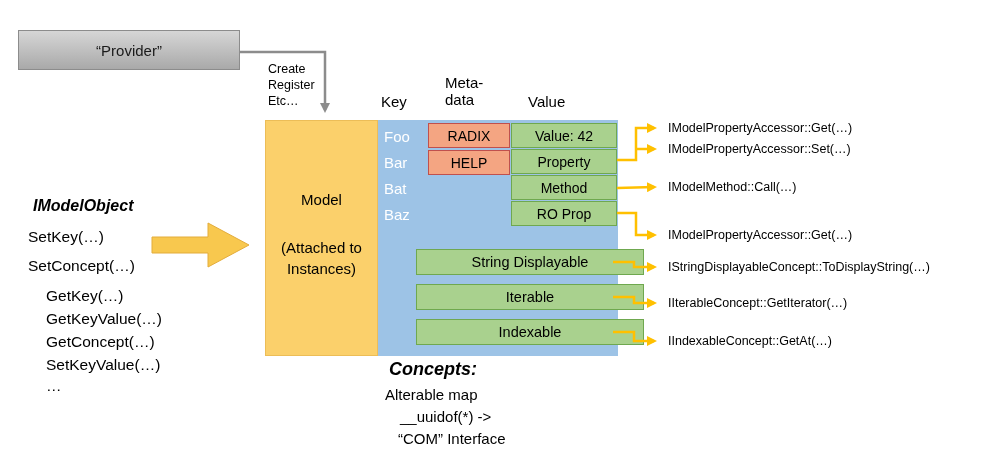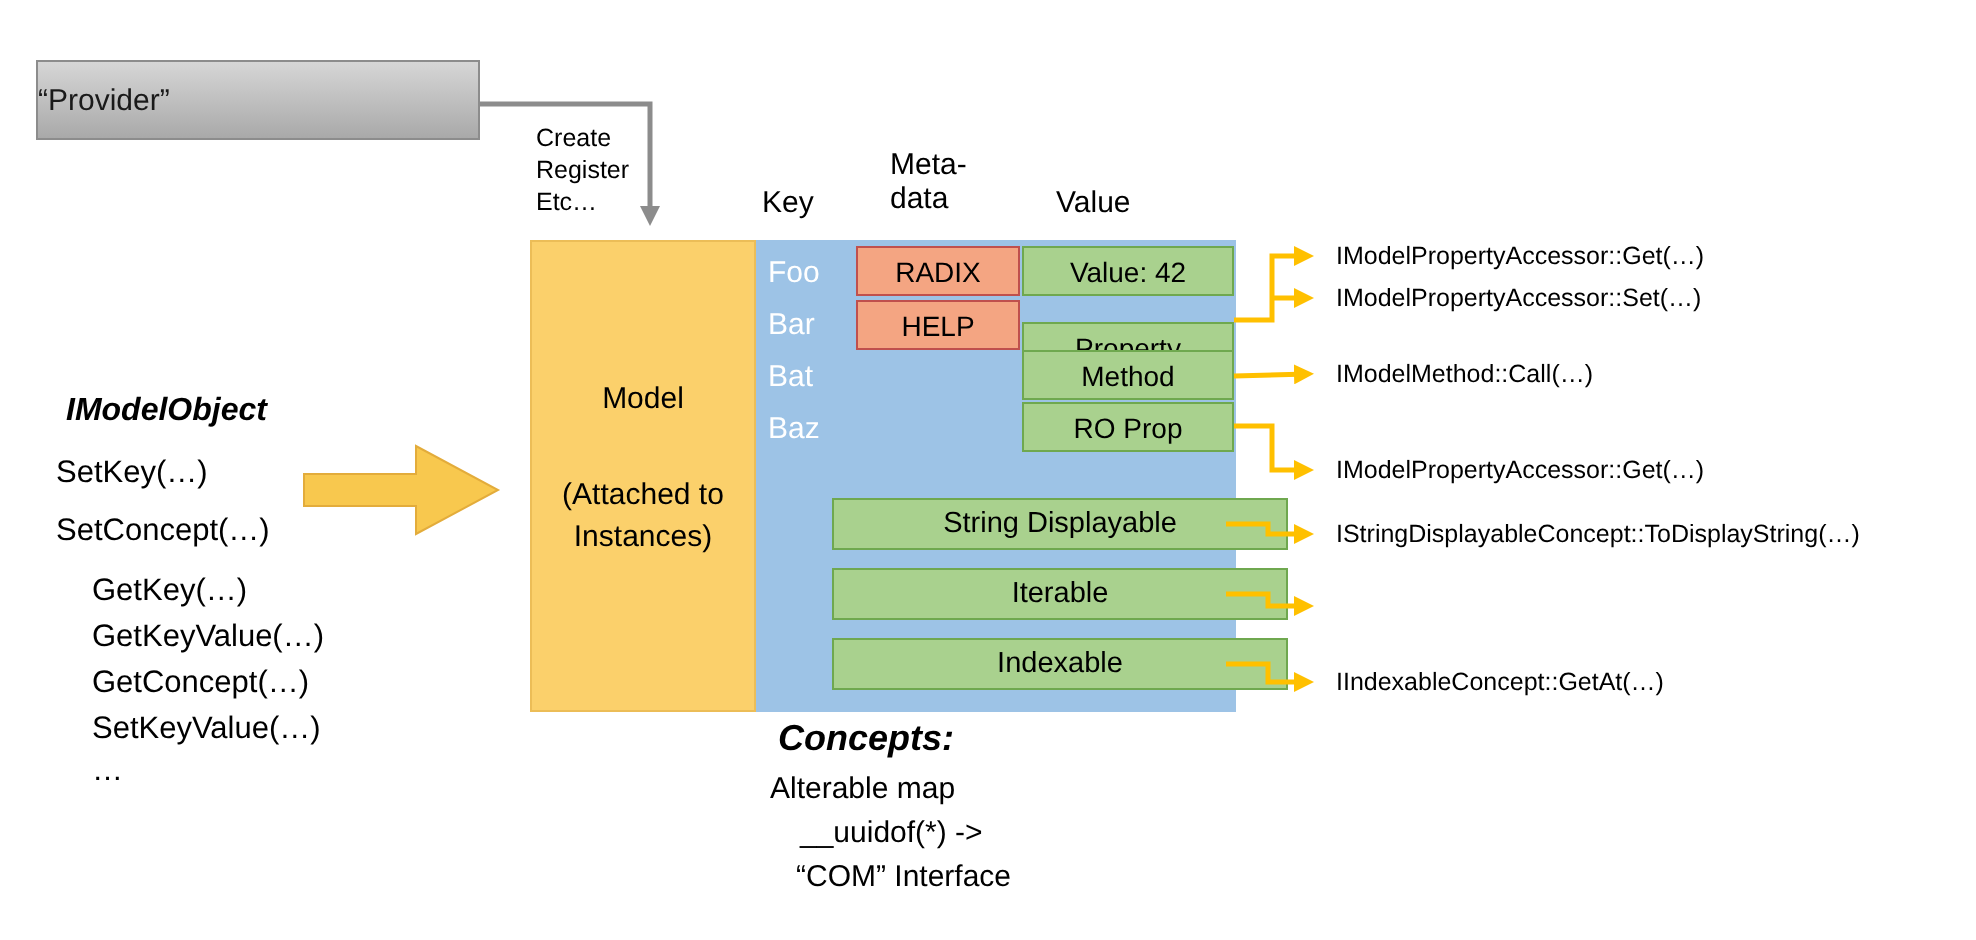--- a/index.html
+++ b/index.html
@@ -4,21 +4,21 @@
 <style>
   * { margin:0; padding:0; box-sizing:border-box; }
   html,body { background:#ffffff; }
   body { font-family:"Liberation Sans", sans-serif; color:#000; }
   .canvas { position:relative; width:988px; height:470px; background:#ffffff; overflow:hidden; }
   .abs { position:absolute; }
   .overlay { position:absolute; left:0; top:0; width:988px; height:470px; pointer-events:none; z-index:5; }
 
   .provider-box { left:18px; top:30px; width:222px; height:40px;
     background:linear-gradient(#d6d6d6,#a9a9a9); border:1px solid #8c8c8c;
-    display:flex; align-items:center; justify-content:flex-start; font-size:15px; color:#1a1a1a; }
+    display:flex; align-items:center; justify-content:center; font-size:15px; color:#1a1a1a; }
 
   .create-label { left:268px; top:61px; font-size:12.5px; line-height:16px; }
 
   .title { left:393px; top:40px; font-size:24px; letter-spacing:0.2px; }
   .title .ks { font-weight:bold; font-style:italic; }
   .title .rest { font-weight:bold; }
 
   .colhdr { font-size:15px; }
 
   .model-box { left:265px; top:120px; width:113px; height:236px;
@@ -88,33 +88,34 @@
 
   <div class="abs key-label" style="top:124px;">Foo</div>
   <div class="abs key-label" style="top:150px;">Bar</div>
   <div class="abs key-label" style="top:176px;">Bat</div>
   <div class="abs key-label" style="top:202px;">Baz</div>
 
   <div class="abs meta-box" style="top:123px;">RADIX</div>
   <div class="abs meta-box" style="top:150px;">HELP</div>
 
   <div class="abs value-box" style="top:123px;">Value: 42</div>
-  <div class="abs value-box" style="top:161px;">Property</div>
+  <div class="abs value-box" style="top:149px;">Property</div>
   <div class="abs value-box" style="top:175px;">Method</div>
   <div class="abs value-box" style="top:201px;">RO Prop</div>
 
   <div class="abs concept-bar" style="top:249px;">String Displayable</div>
   <div class="abs concept-bar" style="top:284px;">Iterable</div>
   <div class="abs concept-bar" style="top:319px;">Indexable</div>
 
   <div class="abs annotation" style="top:121px;">IModelPropertyAccessor::Get(…)</div>
   <div class="abs annotation" style="top:142px;">IModelPropertyAccessor::Set(…)</div>
   <div class="abs annotation" style="top:180px;">IModelMethod::Call(…)</div>
   <div class="abs annotation" style="top:228px;">IModelPropertyAccessor::Get(…)</div>
   <div class="abs annotation" style="top:260px;">IStringDisplayableConcept::ToDisplayString(…)</div>
+  <div class="abs annotation" style="top:296px;">IIterableConcept::GetIterator(…)</div>
   <div class="abs annotation" style="top:334px;">IIndexableConcept::GetAt(…)</div>
 
   <div class="abs footer-heading">Concepts:</div>
   <div class="abs footer-line" style="left:385px; top:386px;">Alterable map</div>
   <div class="abs footer-line" style="left:400px; top:408px;">__uuidof(*) -&gt;</div>
   <div class="abs footer-line" style="left:398px; top:430px;">“COM” Interface</div>
 
   <svg class="overlay" viewBox="0 0 988 470" xmlns="http://www.w3.org/2000/svg">
     <defs>
       <marker id="mgray" viewBox="0 0 10 10" refX="7" refY="5" markerWidth="4" markerHeight="4" orient="auto">

